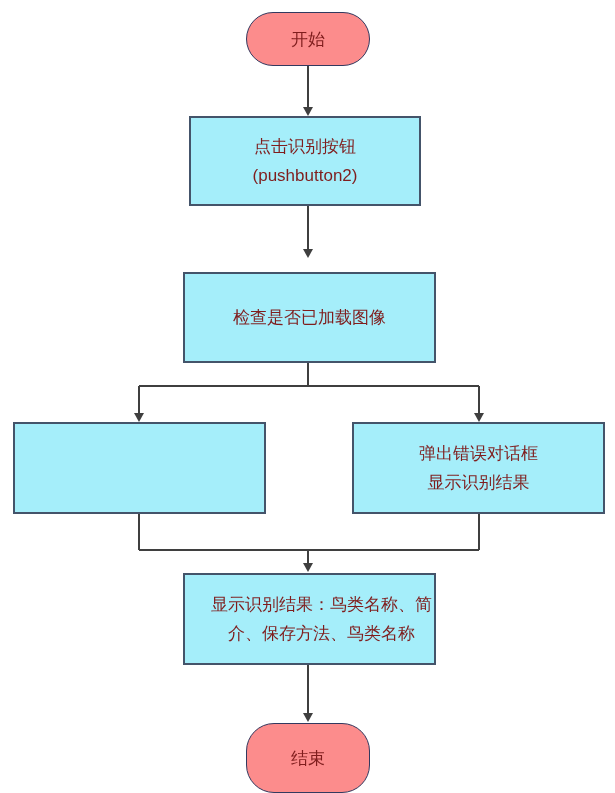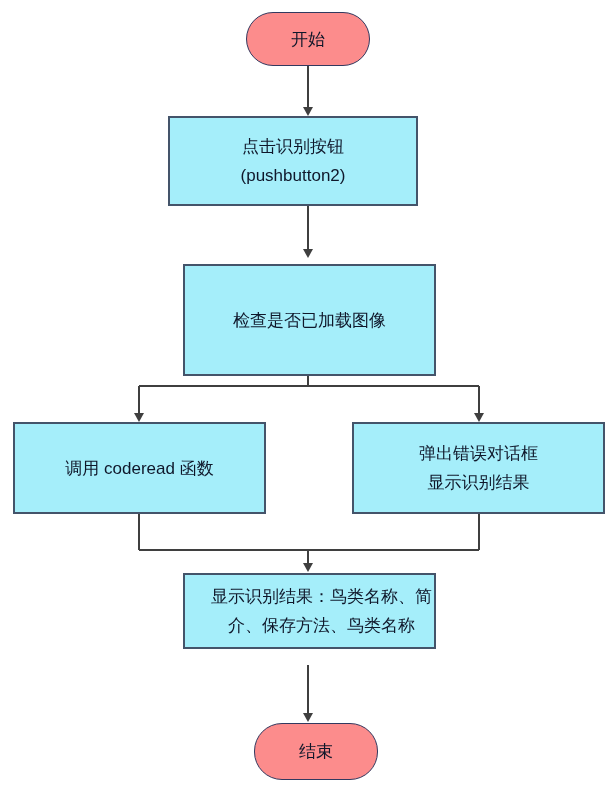--- a/index.html
+++ b/index.html
@@ -33,21 +33,21 @@
   }
   .node {
     position: absolute;
     display: flex;
     flex-direction: column;
     align-items: center;
     justify-content: center;
     text-align: center;
     font-size: 17px;
     line-height: 29px;
-    color: #0f172a;
+    color: #7f1d1d;
   }
   .terminator {
     background: #fc8c8c;
     border: 1.5px solid #32395f;
     border-radius: 28px;
   }
   .process {
     background: #a5eefa;
     border: 2px solid #44546a;
   }
@@ -77,40 +77,39 @@
     <polygon points="303,563 313,563 308,572"></polygon>
 
     <path d="M308 665 V713"></path>
     <polygon points="303,713 313,713 308,722"></polygon>
   </svg>
 
   <div class="node terminator" style="left:246px; top:12px; width:124px; height:54px;">
     <span class="node-label">开始</span>
   </div>
 
-  <div class="node process" style="left:168px; top:116px; width:250px; height:90px;">
+  <div class="node process" style="left:189px; top:116px; width:232px; height:90px;">
     <span class="node-line">点击识别按钮</span>
     <span class="node-line">(pushbutton2)</span>
   </div>
 
-  <div class="node process" style="left:183px; top:264px; width:253px; height:112px;align-items:center;">
+  <div class="node process" style="left:183px; top:272px; width:253px; height:91px;align-items:center;">
     <span class="node-line">检查是否已加载图像</span>
   </div>
 
   <div class="node process" style="left:13px; top:422px; width:253px; height:92px;">
-    <span class="node-line">调用 coderead 函数</span>
   </div>
 
   <div class="node process" style="left:352px; top:422px; width:253px; height:92px;">
     <span class="node-line">弹出错误对话框</span>
     <span class="node-line">显示识别结果</span>
   </div>
 
-  <div class="node process" style="left:183px; top:573px; width:253px; height:76px;padding-left:24px;">
+  <div class="node process" style="left:183px; top:573px; width:253px; height:92px;padding-left:24px;">
     <span class="node-line">显示识别结果：鸟类名称、简</span>
     <span class="node-line">介、保存方法、鸟类名称</span>
   </div>
 
-  <div class="node terminator" style="left:254px; top:723px; width:124px; height:57px;">
+  <div class="node terminator" style="left:246px; top:723px; width:124px; height:70px;">
     <span class="node-label">结束</span>
   </div>
 
 </div>
 
 </body></html>

